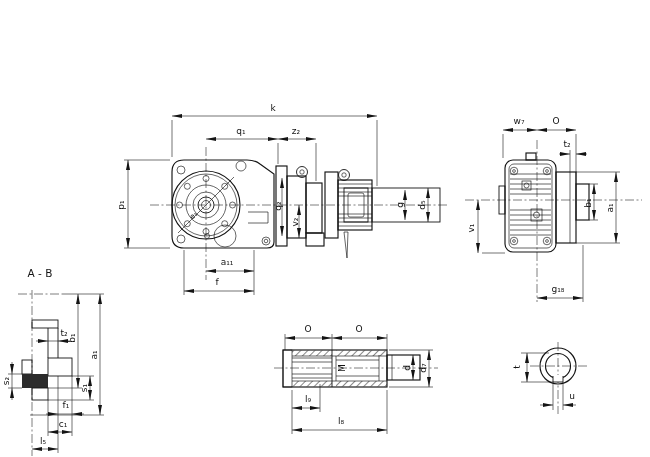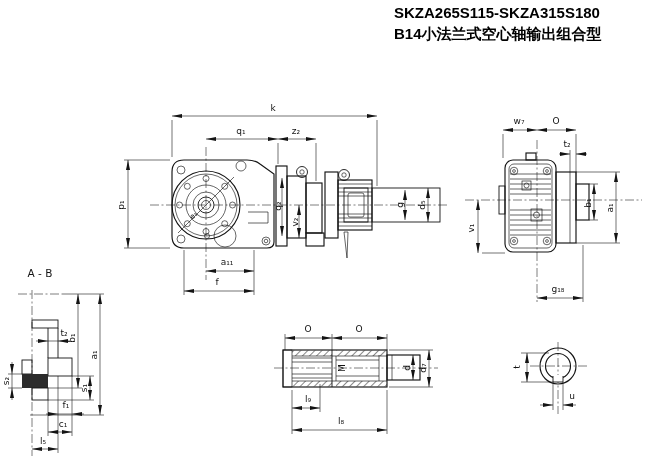--- a/index.html
+++ b/index.html
@@ -15,24 +15,20 @@
   .cl{fill:none;stroke:#141414;stroke-width:0.55;stroke-dasharray:9 2.5 2 2.5;}
   text.lb{font-family:"DejaVu Sans",sans-serif;font-size:9px;fill:#141414;text-anchor:middle;}
   text.lbs{font-family:"DejaVu Sans",sans-serif;font-size:7.5px;fill:#141414;text-anchor:middle;}
   text.lbt{font-family:"DejaVu Sans",sans-serif;font-size:10.5px;fill:#141414;text-anchor:middle;}
 </style>
 </head>
 <body>
 
 <div id="page">
 
-  <div id="title-block">
-    <div>SKZA265S115-SKZA315S180</div>
-    <div>B14小法兰式空心轴输出组合型</div>
-  </div>
 
   <svg width="650" height="457" viewBox="0 0 650 457">
     <defs>
       <pattern id="h1" width="5" height="5" patternUnits="userSpaceOnUse" patternTransform="rotate(45)">
         <line x1="0" y1="0" x2="0" y2="5" stroke="#141414" stroke-width="1"></line>
       </pattern>
       <pattern id="h2" width="4" height="4" patternUnits="userSpaceOnUse">
         <path d="M0,0 L4,4 M4,0 L0,4" stroke="#141414" stroke-width="0.8"></path>
       </pattern>
       <marker id="aL" markerUnits="userSpaceOnUse" viewBox="0 0 10 4" refX="0" refY="2" markerWidth="10" markerHeight="4">

